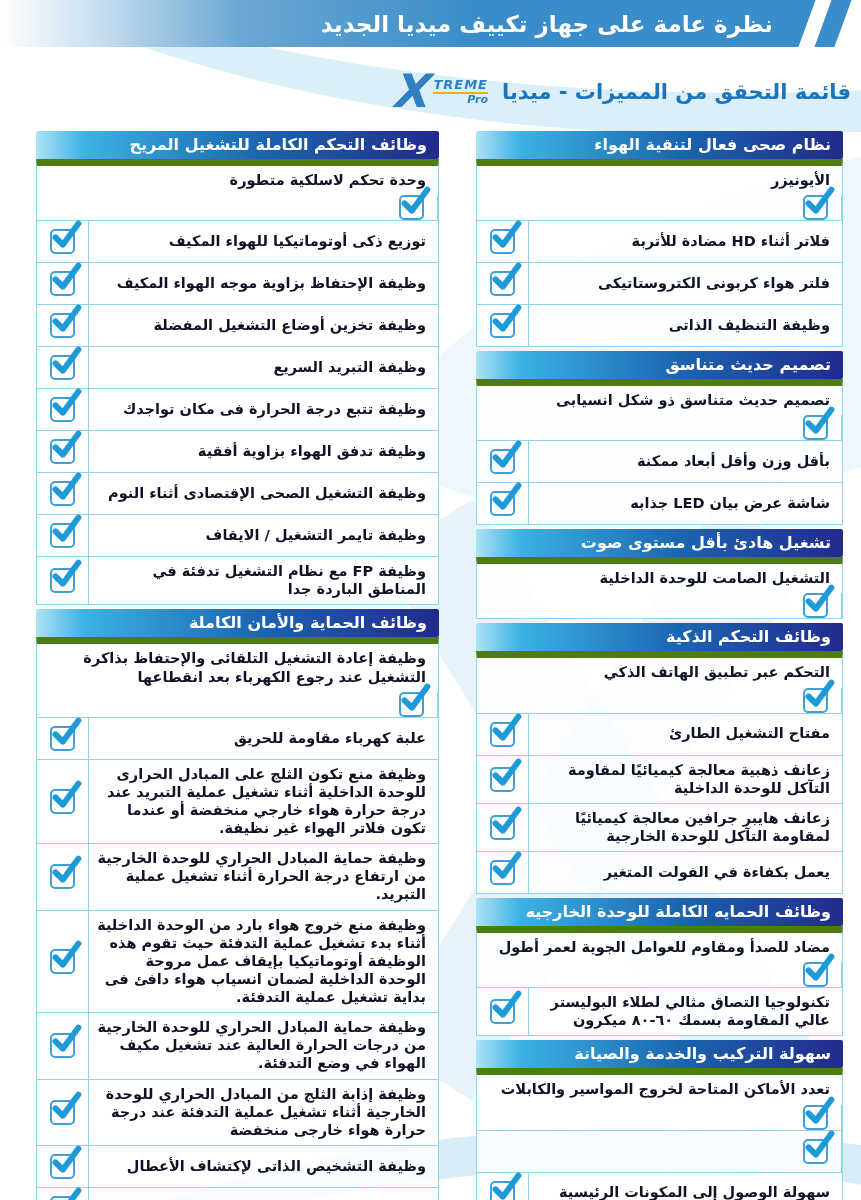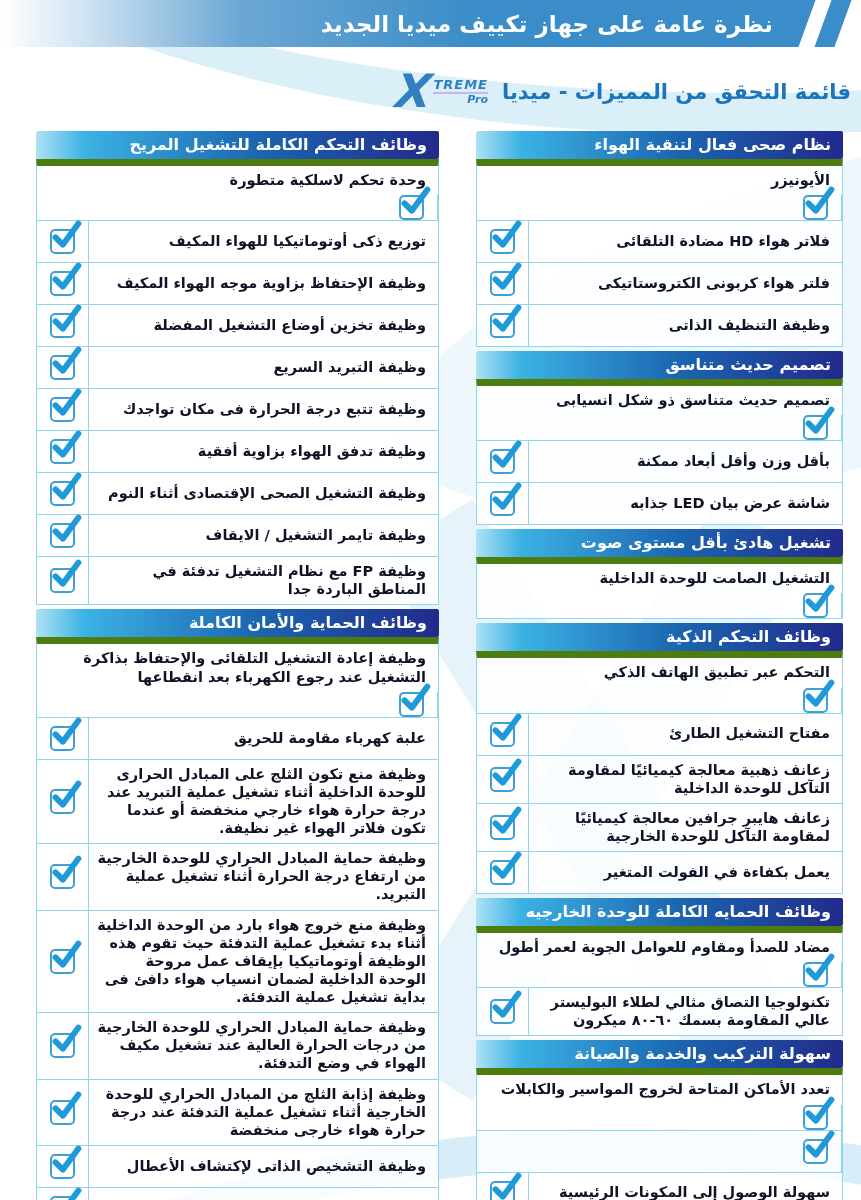--- a/index.html
+++ b/index.html
@@ -29,21 +29,21 @@
   .stripe.s2 { right:-30px; width:48px; }
   
   .subtitle-row { position:relative; z-index:2; margin:20px 10px 0 0;
     display:flex; align-items:center; gap:14px; height:50px; }
   .subtitle-text { color:#1b75bb; font-size:21px; font-weight:bold; }
   .logo { display:flex; align-items:center; direction:ltr; gap:2px; color:#2f7fc1; }
   .logo-x { font-size:46px; font-weight:bold; font-style:italic; line-height:.9;
     transform:skewX(-6deg); }
   .logo-rest { display:flex; flex-direction:column; line-height:1; }
   .logo-treme { font-size:13px; font-weight:bold; font-style:italic; letter-spacing:1px;
-    border-bottom:2px solid #c4b5fd; padding-bottom:1px; }
+    border-bottom:2px solid #eab308; padding-bottom:1px; }
   .logo-pro { font-size:11px; font-weight:bold; font-style:italic; align-self:flex-end; }
   
   .columns { position:relative; z-index:1; display:flex; gap:37px;
     padding:14px 18px 0 10px; align-items:flex-start; }
   .col { flex:none; }
   .col-a { width:367px; }
   .col-b { width:403px; }
   .section .sec-header { margin-top:4px; }
   .section:first-child .sec-header { margin-top:0; }
   .sec-header { min-height:28px; display:flex; align-items:center;
@@ -97,21 +97,21 @@
           <div class="row-label">الأيونيزر</div>
           <div class="check-cell">
             <span class="checkbox">
               <svg viewBox="0 0 36 36">
                 <polyline points="6,20 14,28 31,5" fill="none" stroke="#1e9ad8" stroke-width="6.5" stroke-linecap="round" stroke-linejoin="round"></polyline>
               </svg>
             </span>
           </div>
         </div>
         <div class="row">
-          <div class="row-label">فلاتر هواء HD مضادة التلقائى</div>
+          <div class="row-label">فلاتر أثناء HD مضادة للأتربة</div>
           <div class="check-cell">
             <span class="checkbox">
               <svg viewBox="0 0 36 36">
                 <polyline points="6,20 14,28 31,5" fill="none" stroke="#1e9ad8" stroke-width="6.5" stroke-linecap="round" stroke-linejoin="round"></polyline>
               </svg>
             </span>
           </div>
         </div>
         <div class="row">
           <div class="row-label">فلتر هواء كربونى الكتروستاتيكى</div>

